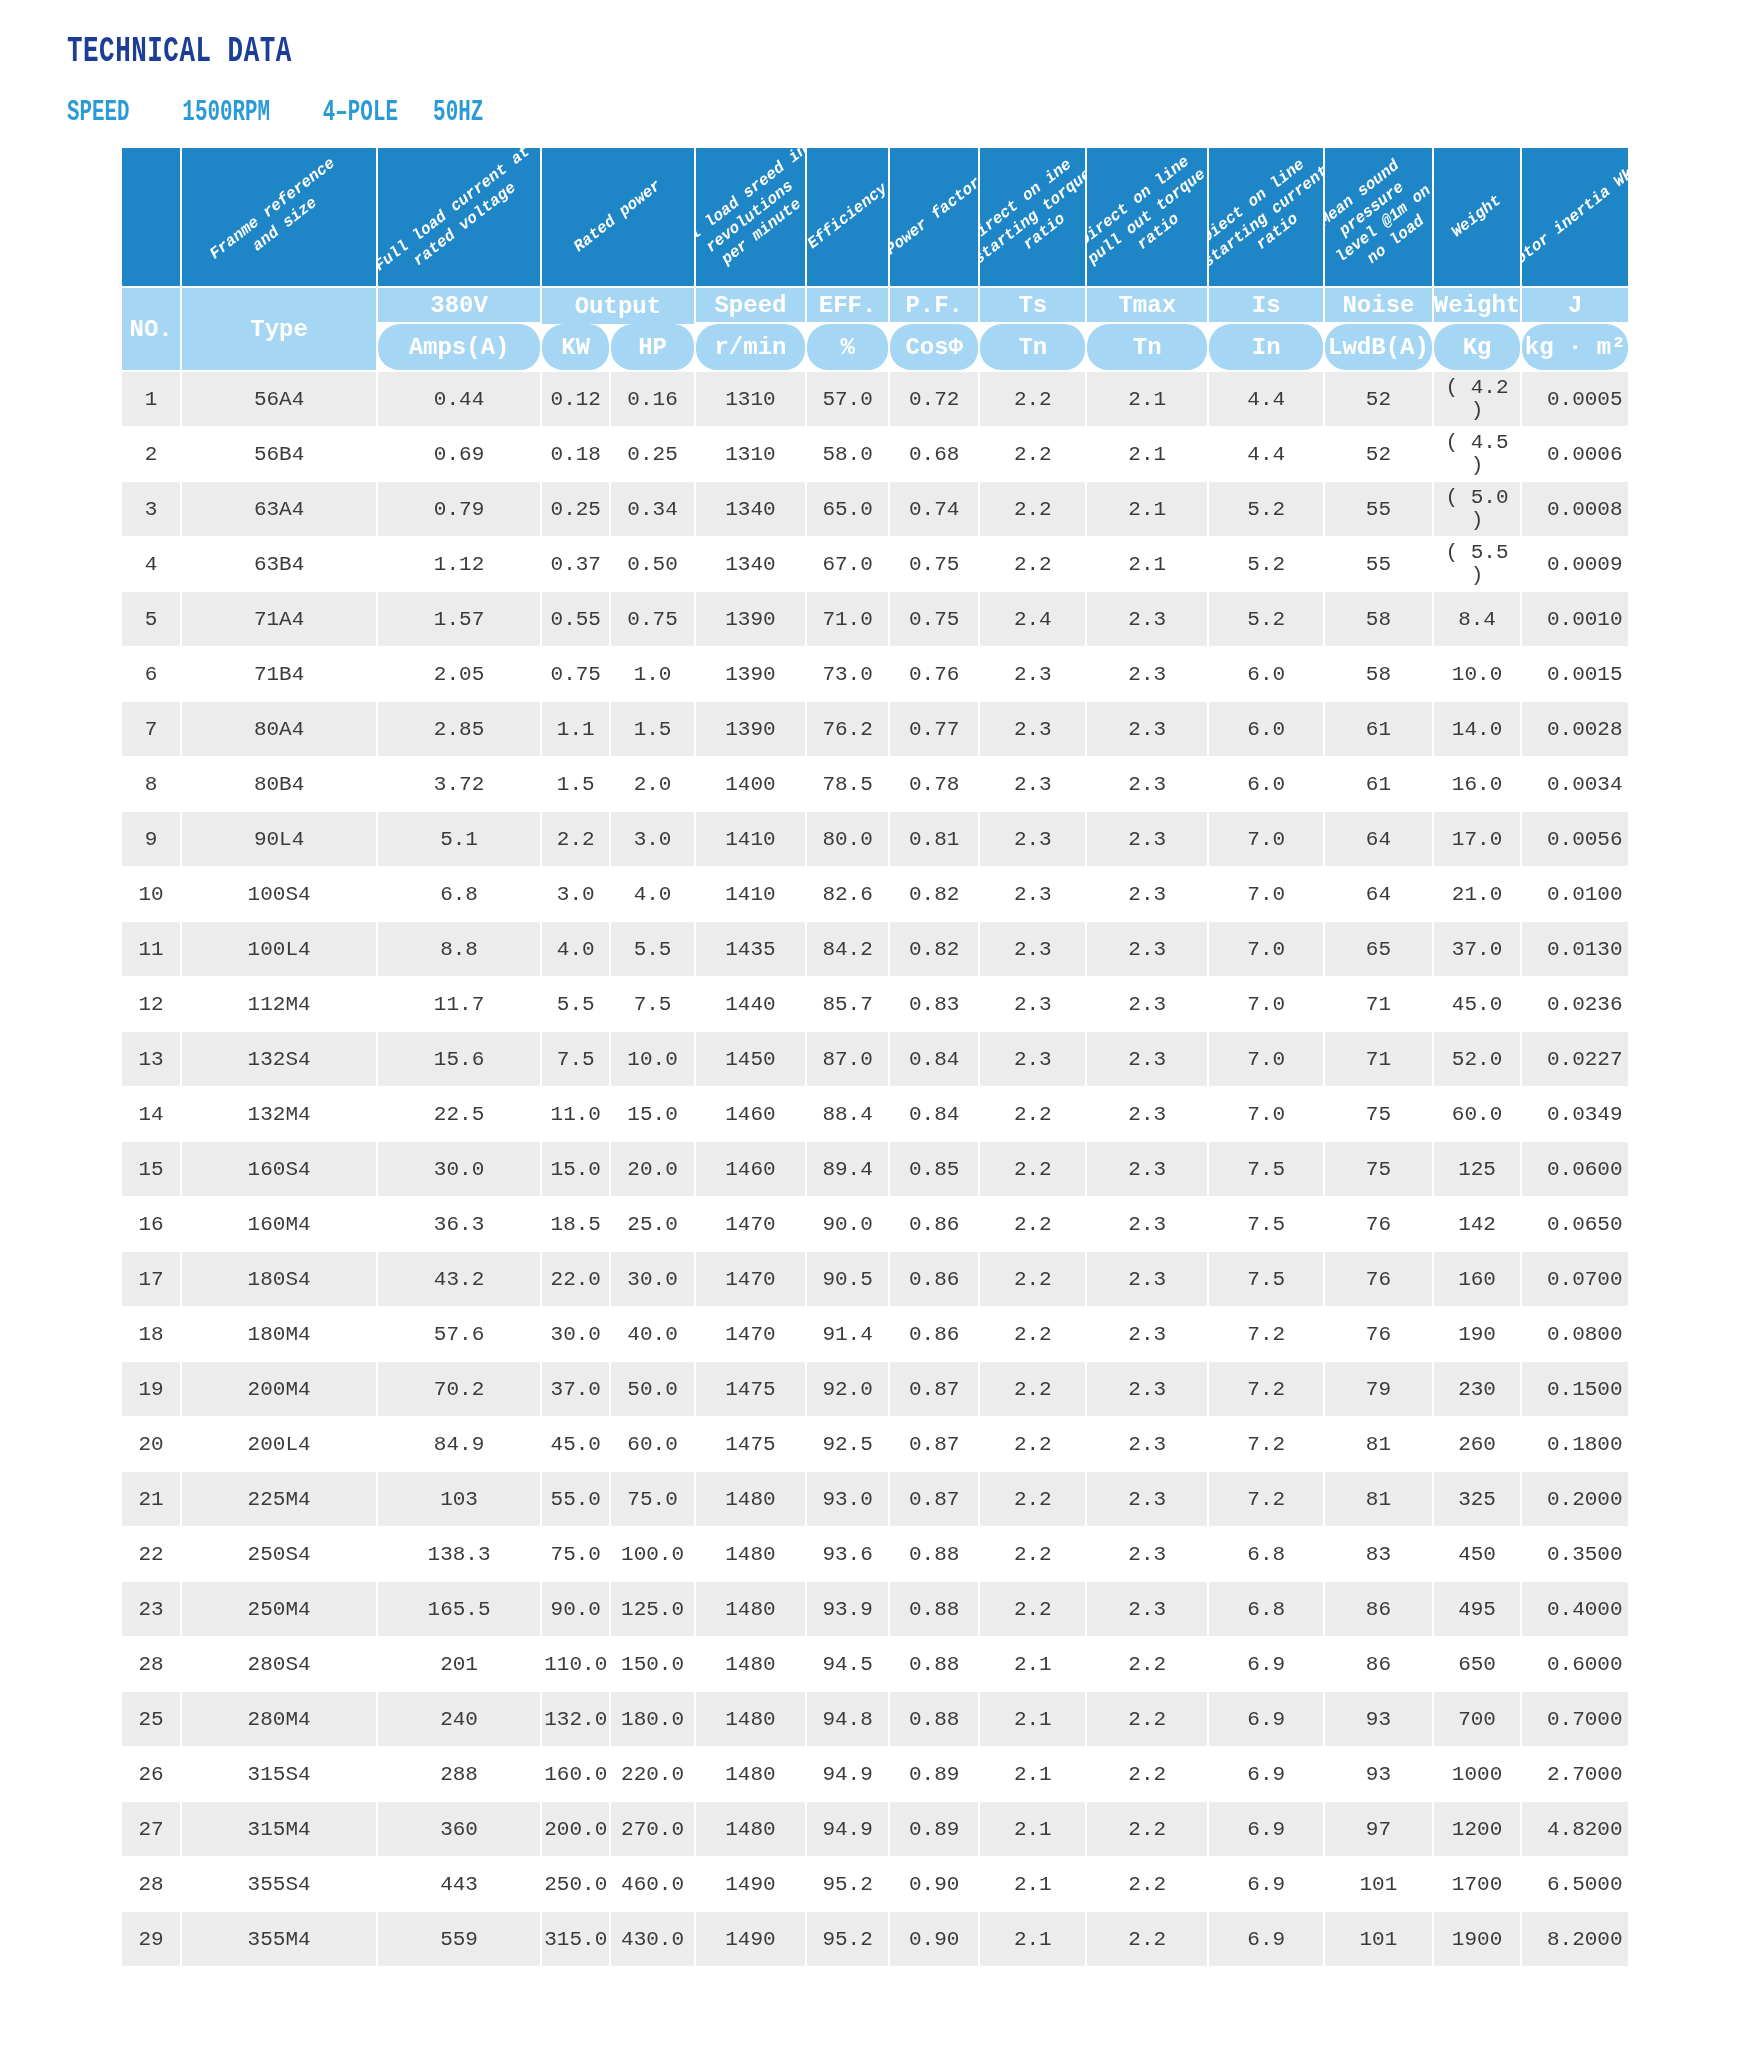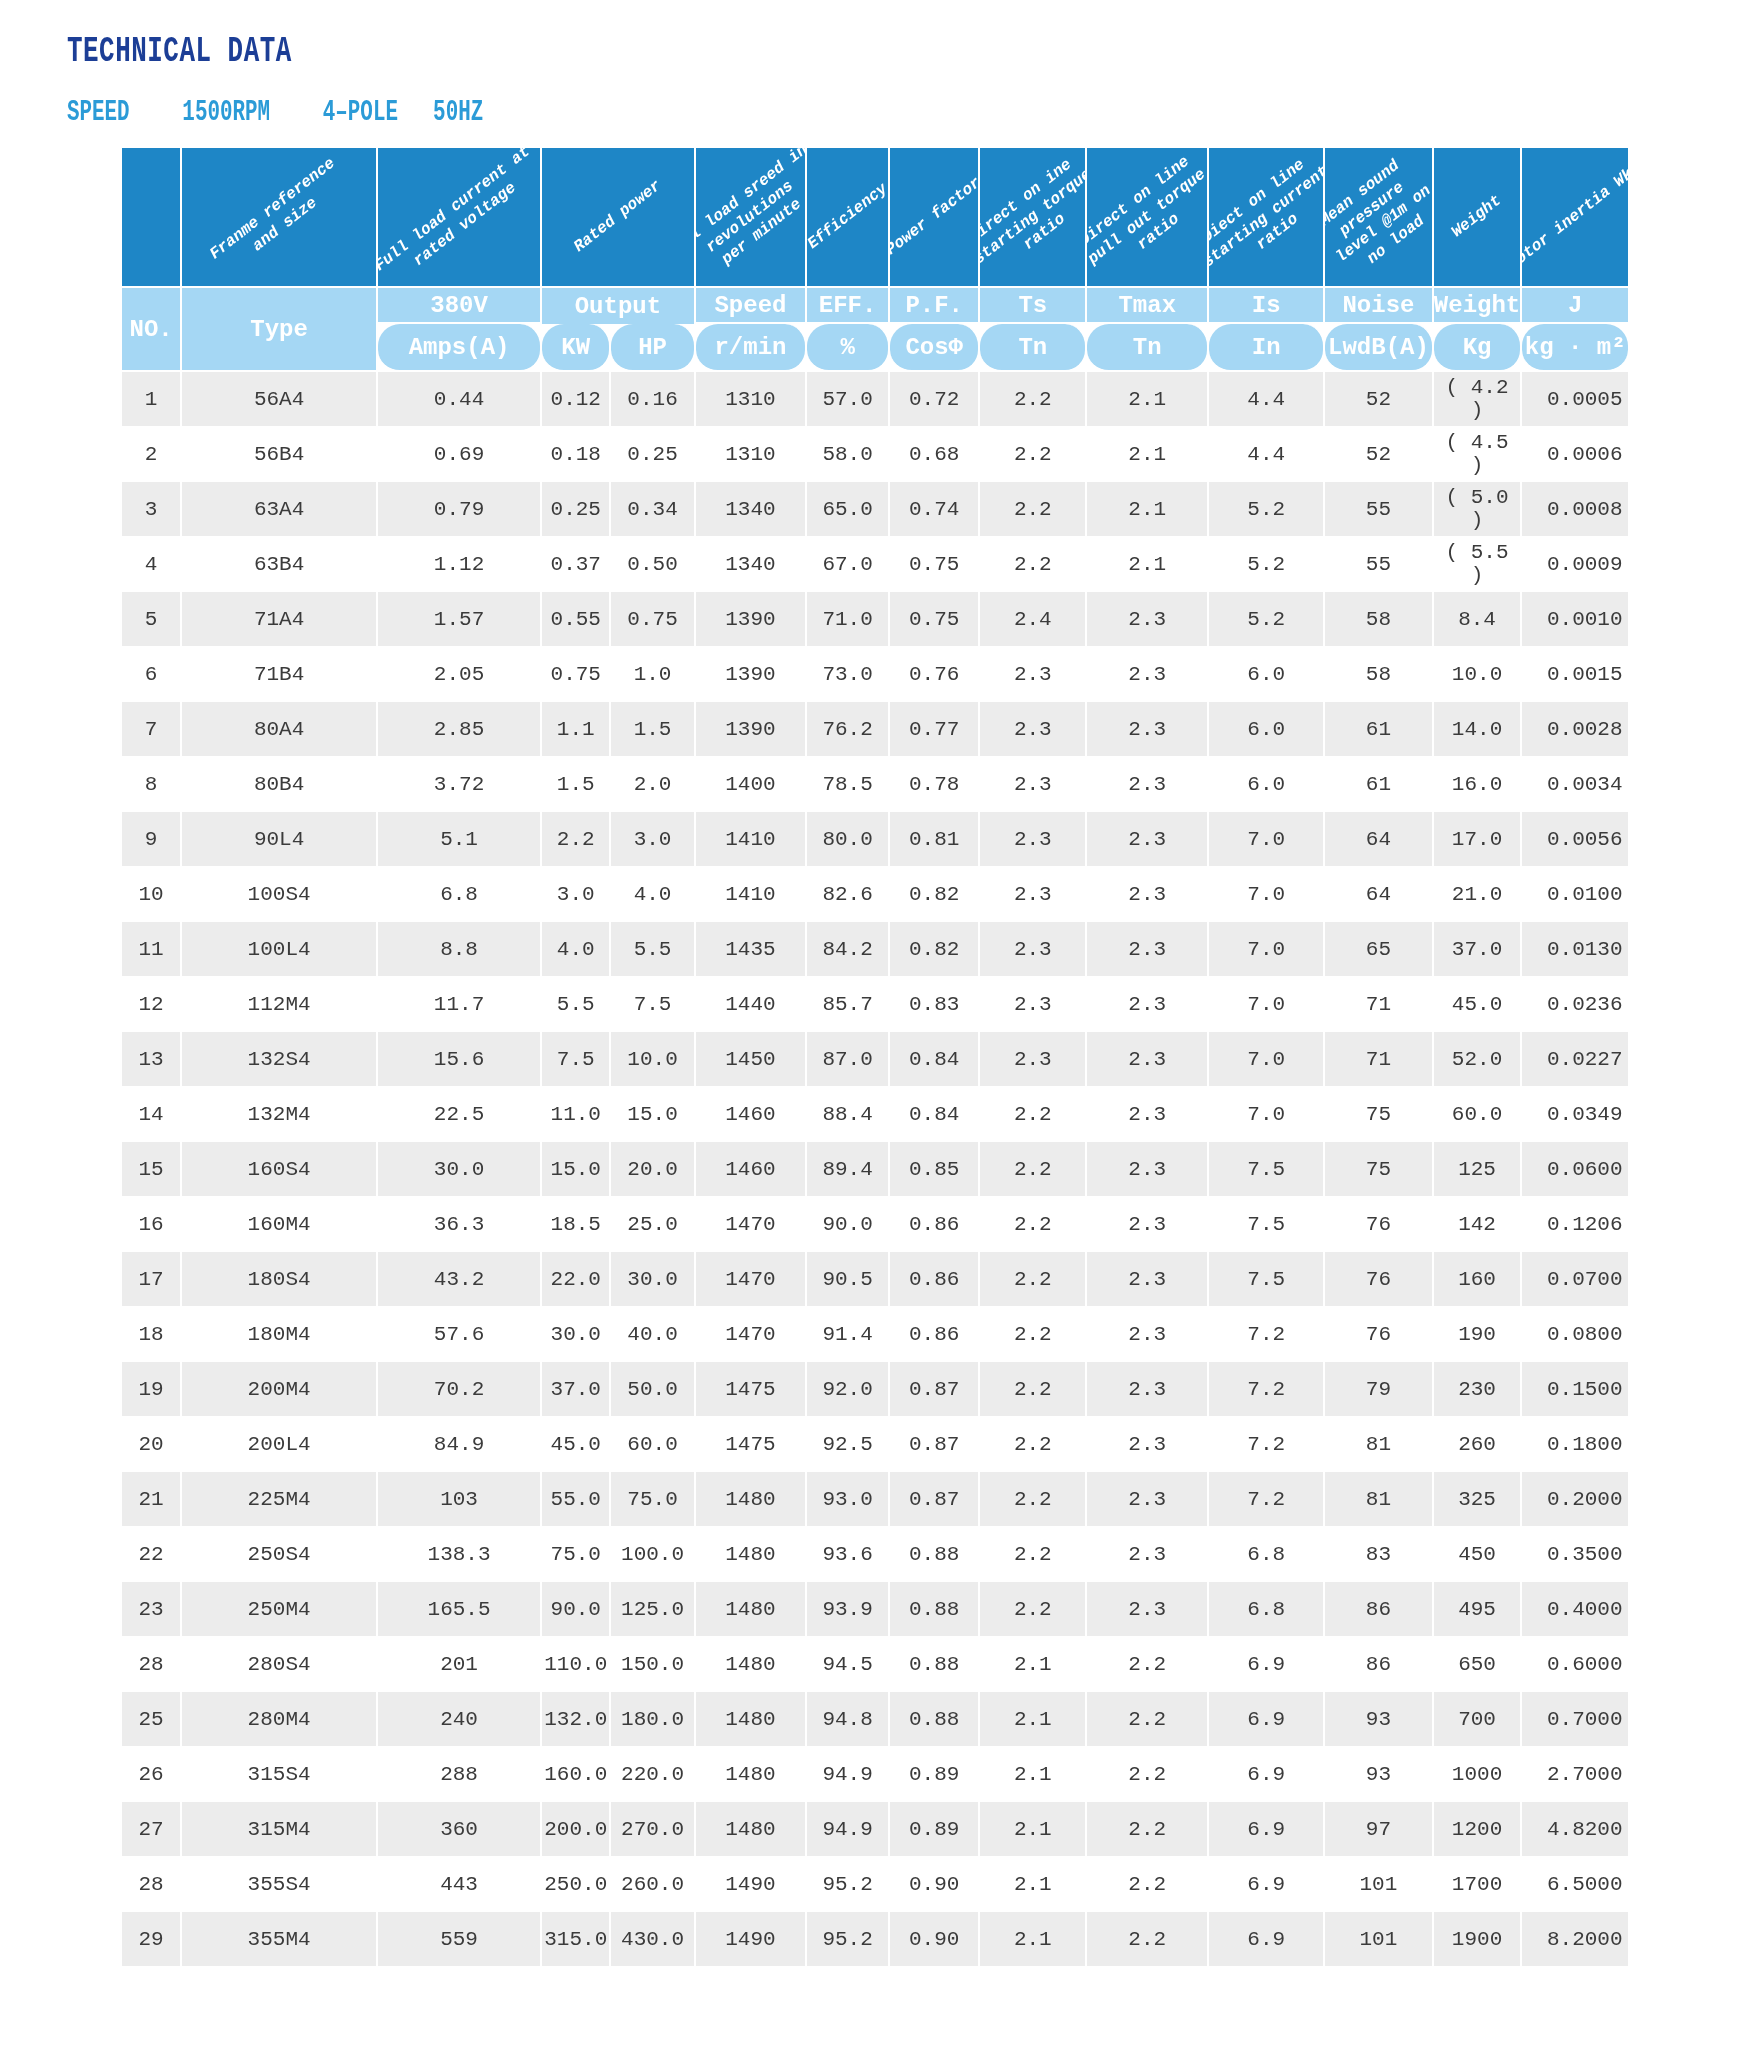--- a/index.html
+++ b/index.html
@@ -401,21 +401,21 @@
           <td>18.5</td>
           <td>25.0</td>
           <td>1470</td>
           <td>90.0</td>
           <td>0.86</td>
           <td>2.2</td>
           <td>2.3</td>
           <td>7.5</td>
           <td>76</td>
           <td>142</td>
-          <td>0.1206</td>
+          <td>0.0650</td>
         </tr>
         <tr>
           <td>17</td>
           <td>180S4</td>
           <td>43.2</td>
           <td>22.0</td>
           <td>30.0</td>
           <td>1470</td>
           <td>90.5</td>
           <td>0.86</td>
@@ -584,21 +584,21 @@
           <td>6.9</td>
           <td>97</td>
           <td>1200</td>
           <td>4.8200</td>
         </tr>
         <tr>
           <td>28</td>
           <td>355S4</td>
           <td>443</td>
           <td>250.0</td>
-          <td>260.0</td>
+          <td>460.0</td>
           <td>1490</td>
           <td>95.2</td>
           <td>0.90</td>
           <td>2.1</td>
           <td>2.2</td>
           <td>6.9</td>
           <td>101</td>
           <td>1700</td>
           <td>6.5000</td>
         </tr>

